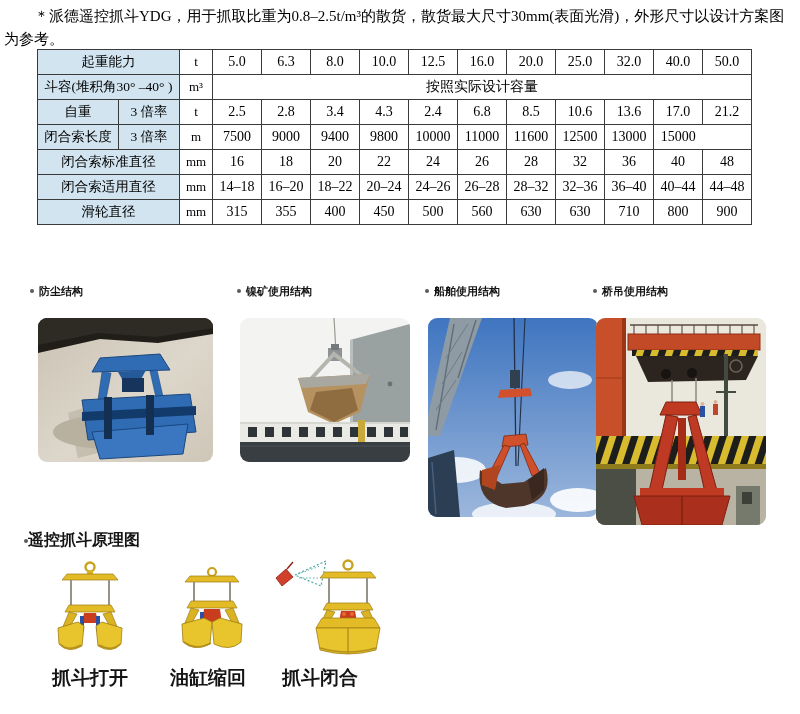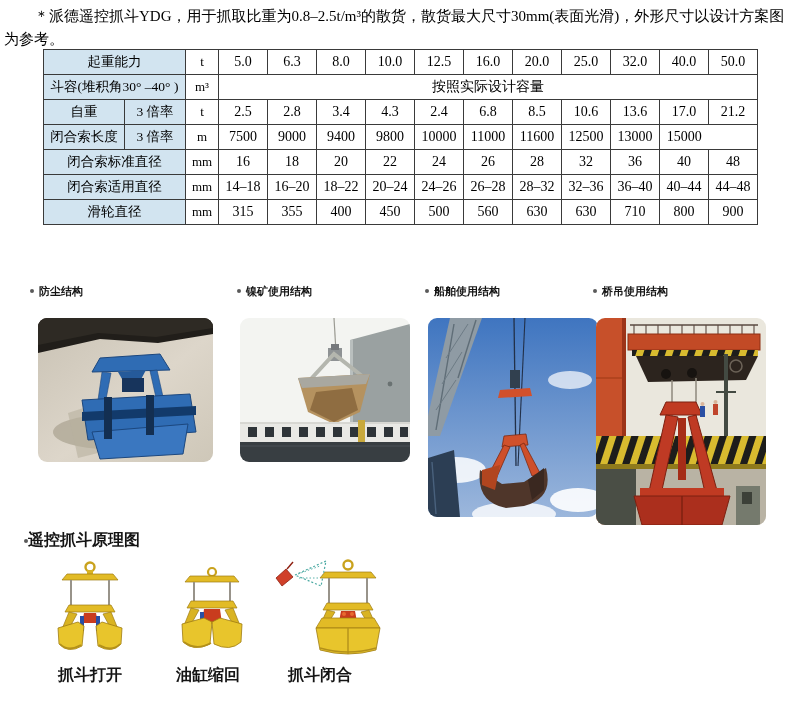--- a/index.html
+++ b/index.html
@@ -12,21 +12,21 @@
     width:800px;height:714px;position:relative;overflow:hidden;
     font-family:"Liberation Serif","DejaVu Serif",serif;color:#000;
   }
   
   .intro{
     position:absolute;left:4px;top:5px;width:792px;
     font-size:15px;line-height:23px;text-indent:30px;color:#000;
   }
   
   table.spec{
-    position:absolute;left:43px;top:49px;width:714px;
+    position:absolute;left:37px;top:49px;width:714px;
     border-collapse:collapse;table-layout:fixed;
   }
   table.spec td{
     border:1px solid var(--border-col);
     height:25px;text-align:center;vertical-align:middle;
     font-size:14px;padding:0;overflow:hidden;white-space:nowrap;
   }
   table.spec td.lab{background:var(--label-bg);font-size:13.5px;}
   table.spec td.unit{font-size:13px;}
   table.spec td.blank{border-left-style:hidden;}
@@ -48,21 +48,21 @@
     font-family:"Liberation Sans","DejaVu Sans",sans-serif;
     font-weight:bold;font-size:16px;color:#141414;
   }
   .diagram{position:absolute;}
   #diag1{left:52px;top:560px;} 
   #diag2{left:174px;top:566px;} 
   #diag3{left:268px;top:556px;}
   .steplabel{
     position:absolute;top:665px;width:80px;text-align:center;
     font-family:"Liberation Sans","DejaVu Sans",sans-serif;
-    font-weight:bold;font-size:16px;color:#141414;
+    font-weight:bold;font-size:19px;color:#141414;
   }
   #step1{left:50px;} #step2{left:168px;} #step3{left:280px;}
 </style>
 </head>
 <body>
 
 <p class="intro">＊派德遥控抓斗YDG，用于抓取比重为0.8–2.5t/m³的散货，散货最大尺寸30mm(表面光滑)，外形尺寸以设计方案图为参考。</p>
 
 <table class="spec">
   <colgroup>

